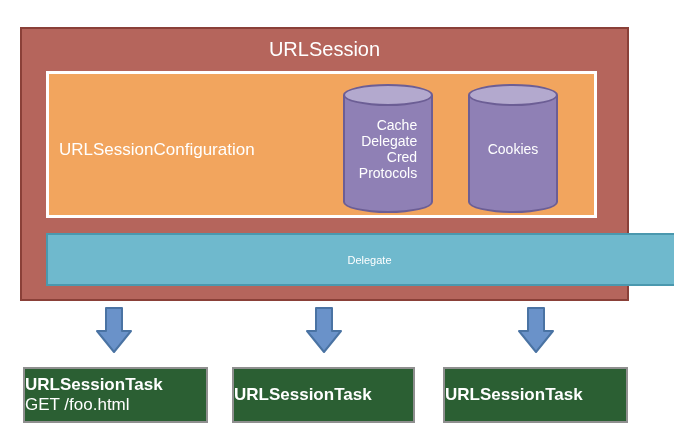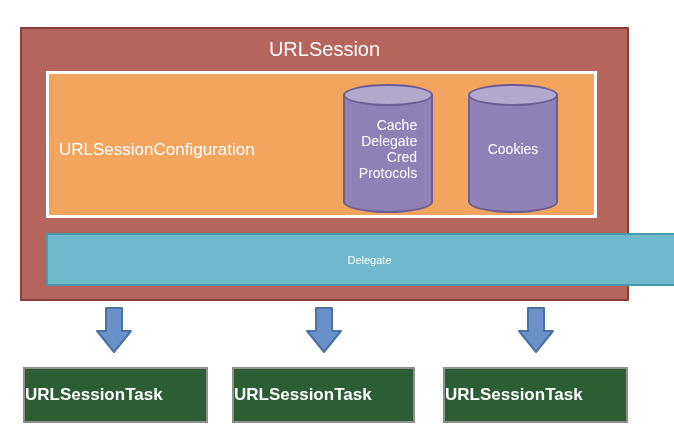--- a/index.html
+++ b/index.html
@@ -137,20 +137,21 @@
   </svg>
   <svg class="arrow a2" viewBox="0 0 40 47" xmlns="http://www.w3.org/2000/svg">
     <path d="M12 1 H28 V24 H37 L20 45 L3 24 H12 Z"></path>
   </svg>
   <svg class="arrow a3" viewBox="0 0 40 47" xmlns="http://www.w3.org/2000/svg">
     <path d="M12 1 H28 V24 H37 L20 45 L3 24 H12 Z"></path>
   </svg>
 
   <div class="task-box t1">
     <div class="task-title">URLSessionTask</div>
+    <div class="task-subtitle">GET /foo.html</div>
   </div>
   <div class="task-box t2">
     <div class="task-title">URLSessionTask</div>
   </div>
   <div class="task-box t3">
     <div class="task-title">URLSessionTask</div>
   </div>
 
 </div>
 

